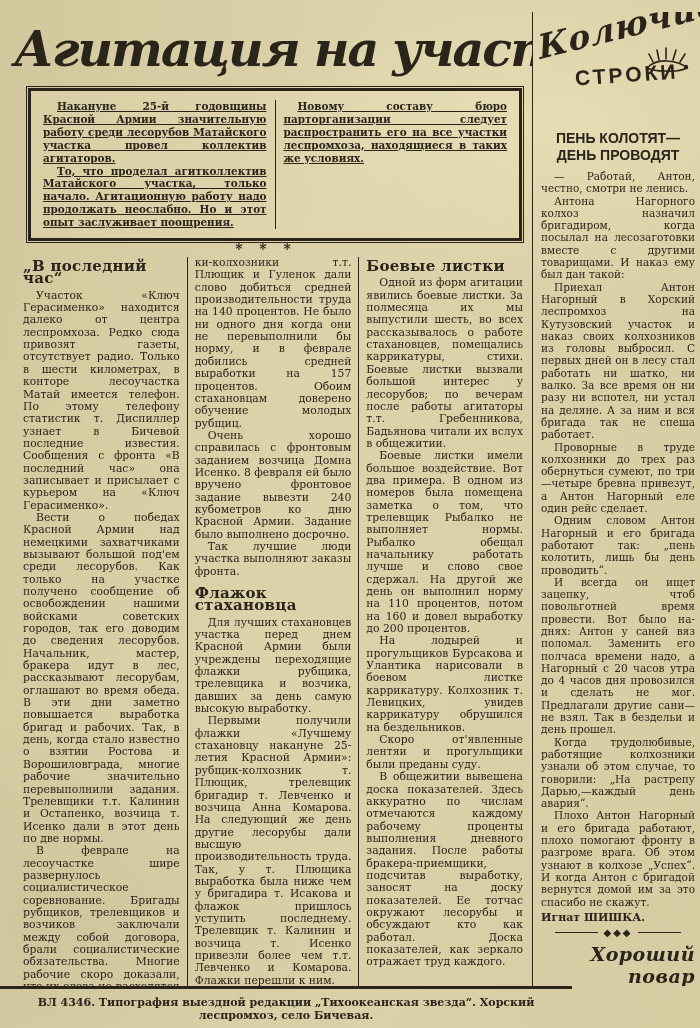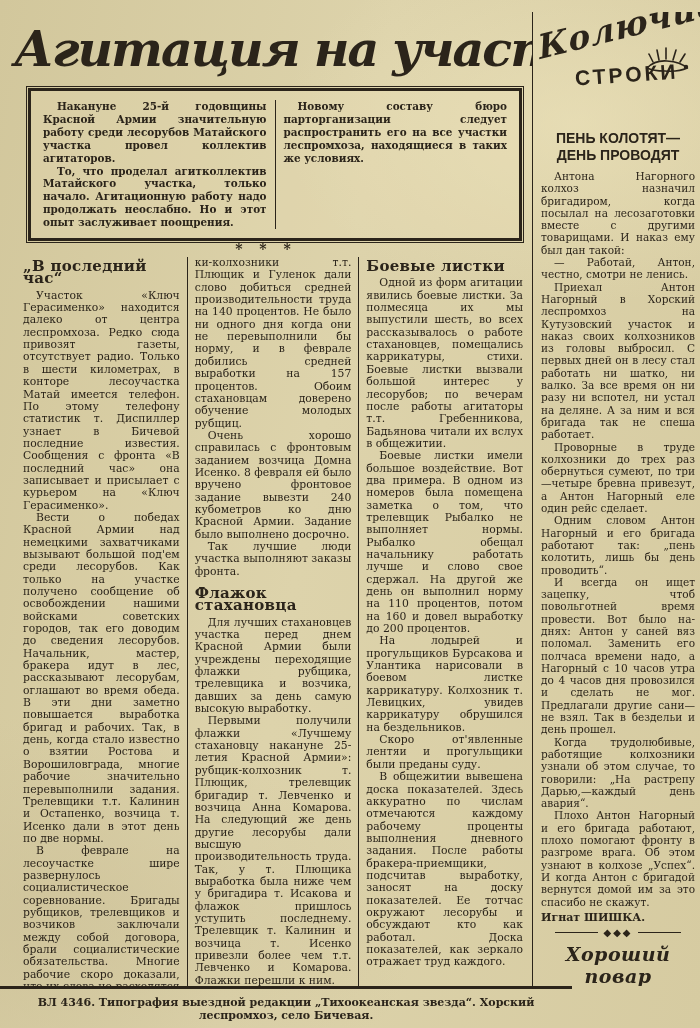--- a/index.html
+++ b/index.html
@@ -16,20 +16,21 @@
   .main-area { position:absolute; left:0; top:0; width:532px; height:986px; overflow:hidden; }
   .page-title {
     margin:20px 6px 0 14px; text-align:center;
     font-family:"DejaVu Serif", serif; font-style:italic; font-weight:bold;
     font-size:49px; letter-spacing:-2px; white-space:nowrap;
   }
   .lead-box {
     margin:10px 10px 0 28px; border:3px solid #2b241a; outline:1px solid #2b241a; outline-offset:1px;
     display:flex; padding:9px 4px; font-weight:bold; font-size:10.4px; line-height:12.9px;
     background:rgba(235,225,185,.25);
+    text-decoration:underline;
   }
   .lead-col { flex:1; padding:0 8px; text-align:justify; }
   .lead-col + .lead-col { border-left:1.5px solid #2b241a; }
   .lead-col p { margin:0; text-indent:14px; }
   .three-stars { text-align:center; font-weight:bold; font-size:14px; letter-spacing:6px; height:15px; line-height:15px; margin-top:1px; }
   .columns { display:flex; margin-left:16px; margin-right:2px; height:730px; overflow:hidden; }
   .col { flex:1; padding:0 7px; text-align:justify; font-size:10.8px; line-height:12.35px; overflow:hidden; }
   .col + .col { border-left:1.5px solid #2b241a; }
   .col h3 { font-size:15px; margin:9px 0 5px; letter-spacing:.3px; text-align:left; font-weight:bold; }
   .col h3.first { margin-top:3px; }
@@ -53,21 +54,21 @@
   .sb-title {
     text-align:center; font-family:"Liberation Sans", sans-serif; font-weight:bold;
     font-size:14px; line-height:17px; margin:8px 0 6px;
   }
   .sb-body p { margin:0; text-indent:13px; text-align:justify; font-size:10.55px; line-height:12.3px; }
   .sb-byline { text-align:left; font-weight:bold; font-size:11px; margin:3px 2px 2px 0; }
   .ornament { display:flex; align-items:center; margin:3px 14px; }
   .orn-line { flex:1; border-top:1.5px solid #2b241a; }
   .orn-glyph { padding:0 5px; font-size:10px; letter-spacing:2px; }
   .sb-title2 {
-    text-align:center; font-style:italic; font-weight:bold; font-size:19px;
+    text-align:right; font-style:italic; font-weight:bold; font-size:19px;
     letter-spacing:.5px; margin:5px 0 6px; font-family:"DejaVu Serif", serif;
   }
   
   .footer {
     position:absolute; left:0; bottom:0; width:572px; height:42px; box-sizing:border-box;
     border-top:3.5px solid #2b241a; padding-top:7px; text-align:center;
     font-weight:bold; font-size:11px;
   }
 </style>
 </head>
@@ -135,26 +136,26 @@
         </g>
       </svg>
     </div>
 
     <div>
       <div class="sb-title">
         <span>ПЕНЬ КОЛОТЯТ—</span><br>
         <span>ДЕНЬ ПРОВОДЯТ</span>
       </div>
       <div class="sb-body">
+        <p>— Работай, Антон, честно, смотри не ленись.</p>
         <p>Антона Нагорного колхоз назначил бригадиром, когда посылал на лесозаготовки вместе с другими товарищами. И наказ ему был дан такой:</p>
-        <p>— Работай, Антон, честно, смотри не ленись.</p>
         <p>Приехал Антон Нагорный в Хорский леспромхоз на Кутузовский участок и наказ своих колхозников из головы выбросил. С первых дней он в лесу стал работать ни шатко, ни валко. За все время он ни разу ни вспотел, ни устал на деляне. А за ним и вся бригада так не спеша работает.</p>
         <p>Проворные в труде колхозники до трех раз обернуться сумеют, по три—четыре бревна привезут, а Антон Нагорный еле один рейс сделает.</p>
         <p>Одним словом Антон Нагорный и его бригада работают так: „пень колотить, лишь бы день проводить“.</p>
-        <p>И всегда он ищет зацепку, чтоб повольготней время провести. Вот было на-днях: Антон у саней вяз поломал. Заменить его полчаса времени надо, а Нагорный с 10 часов утра до 4 часов дня провозился и сделать не мог. Предлагали другие сани—не взял. Так в бездельи и день прошел.</p>
+        <p>И всегда он ищет зацепку, чтоб повольготней время провести. Вот было на-днях: Антон у саней вяз поломал. Заменить его полчаса времени надо, а Нагорный с 20 часов утра до 4 часов дня провозился и сделать не мог. Предлагали другие сани—не взял. Так в бездельи и день прошел.</p>
         <p>Когда трудолюбивые, работящие колхозники узнали об этом случае, то говорили: „На растрепу Дарью,—каждый день авария“.</p>
         <p>Плохо Антон Нагорный и его бригада работают, плохо помогают фронту в разгроме врага. Об этом узнают в колхозе „Успех“. И когда Антон с бригадой вернутся домой им за это спасибо не скажут.</p>
       </div>
       <div class="sb-byline">Игнат ШИШКА.</div>
     </div>
 
     <div class="ornament">
       <span class="orn-line"></span>
       <span class="orn-glyph">◆◆◆</span>
       <span class="orn-line"></span>

